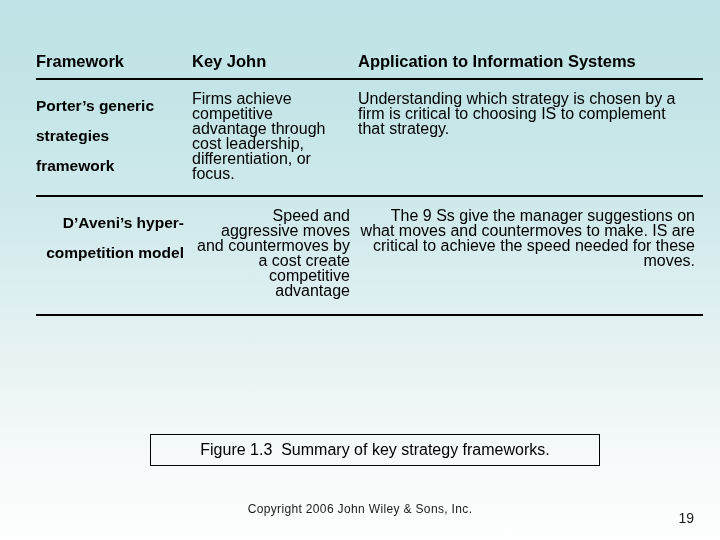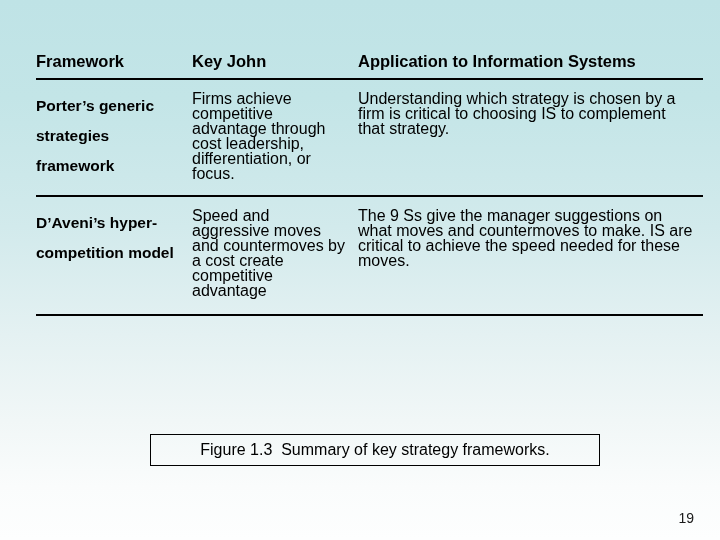--- a/index.html
+++ b/index.html
@@ -69,20 +69,21 @@
   }
 
   table.strategy-table td.framework-cell {
     font-weight: bold;
     font-size: 15.5px;
     line-height: 30px;
   }
 
   table.strategy-table tbody tr:last-child td {
     padding-bottom: 16px;
+    text-align: right;
   }
 
   
   .caption-box {
     position: absolute;
     left: 150px;
     top: 434px;
     width: 450px;
     height: 32px;
     box-sizing: border-box;
@@ -151,16 +152,17 @@
           <td>The 9 Ss give the manager suggestions on what moves and countermoves to make. IS are critical to achieve the speed needed for these moves.</td>
         </tr>
       </tbody>
     </table>
   </div>
 
   <div class="caption-box">
     <span class="caption-text">Figure 1.3  Summary of key strategy frameworks.</span>
   </div>
 
+  <div class="copyright">Copyright 2006 John Wiley &amp; Sons, Inc.</div>
 
   <div class="page-number">19</div>
 
 </div>
 
 </body></html>

